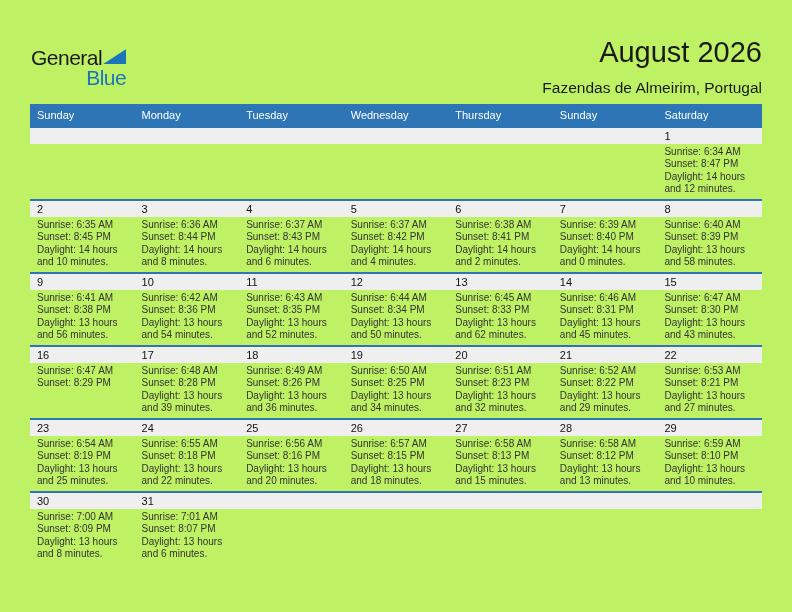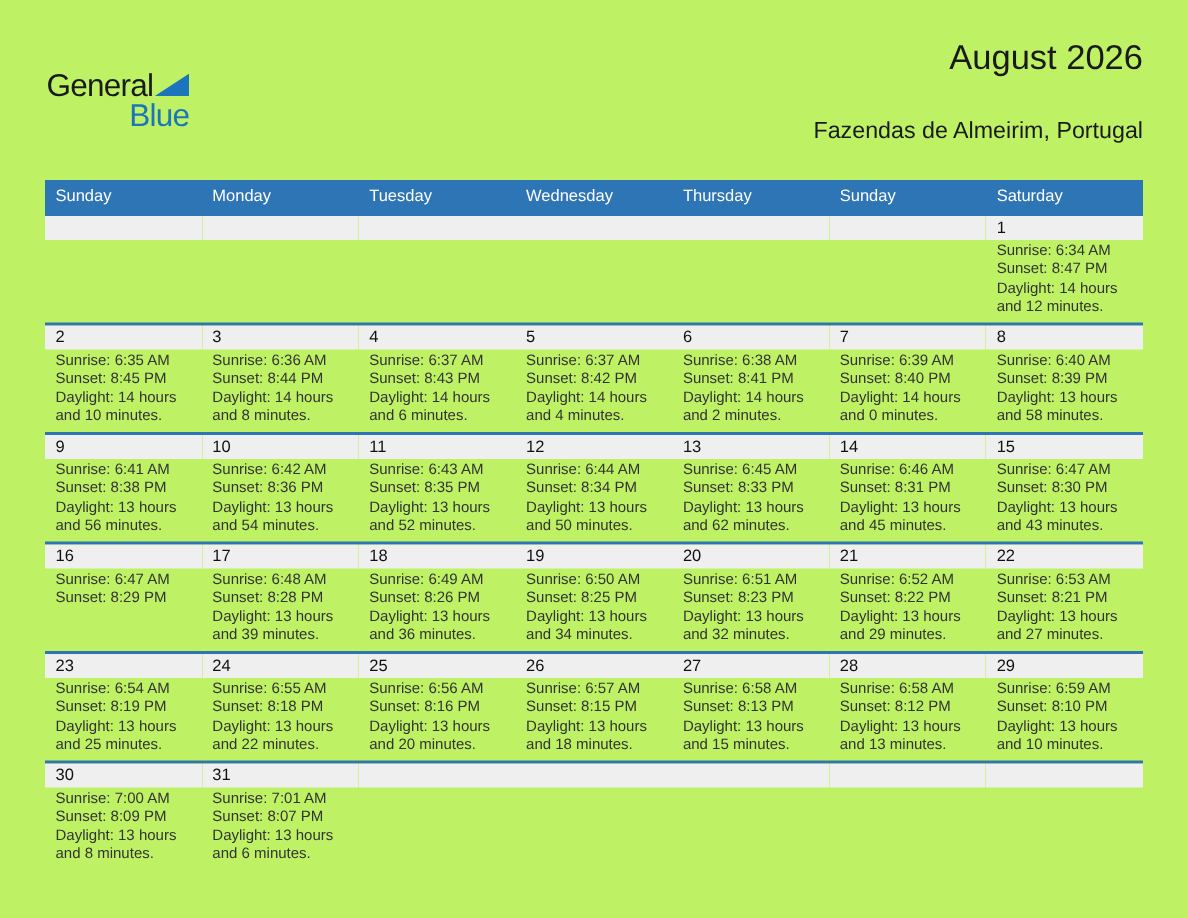--- a/index.html
+++ b/index.html
@@ -44,39 +44,39 @@
   .logo-blue-word {
     font-size: 21px;
     letter-spacing: -0.5px;
     color: var(--logo-blue);
     text-align: right;
     margin-top: -4px;
   }
   
   .cal-title {
     position: absolute;
-    top: 25px;
+    top: 36px;
     right: 30px;
-    font-size: 23px;
+    font-size: 29px;
     color: #1a1a1a;
     text-align: center;
   }
   .cal-location {
     position: absolute;
     top: 79px;
     right: 30px;
     font-size: 15.5px;
     color: #1a1a1a;
     text-align: right;
   }
   
   .calendar {
     position: absolute;
     left: 30px;
-    top: 120px;
+    top: 104px;
     width: 732px;
   }
   .weekday-row {
     display: grid;
     grid-template-columns: repeat(7, 1fr);
     background: var(--header-blue);
     height: 22px;
   }
   .weekday-cell {
     color: #ffffff;

